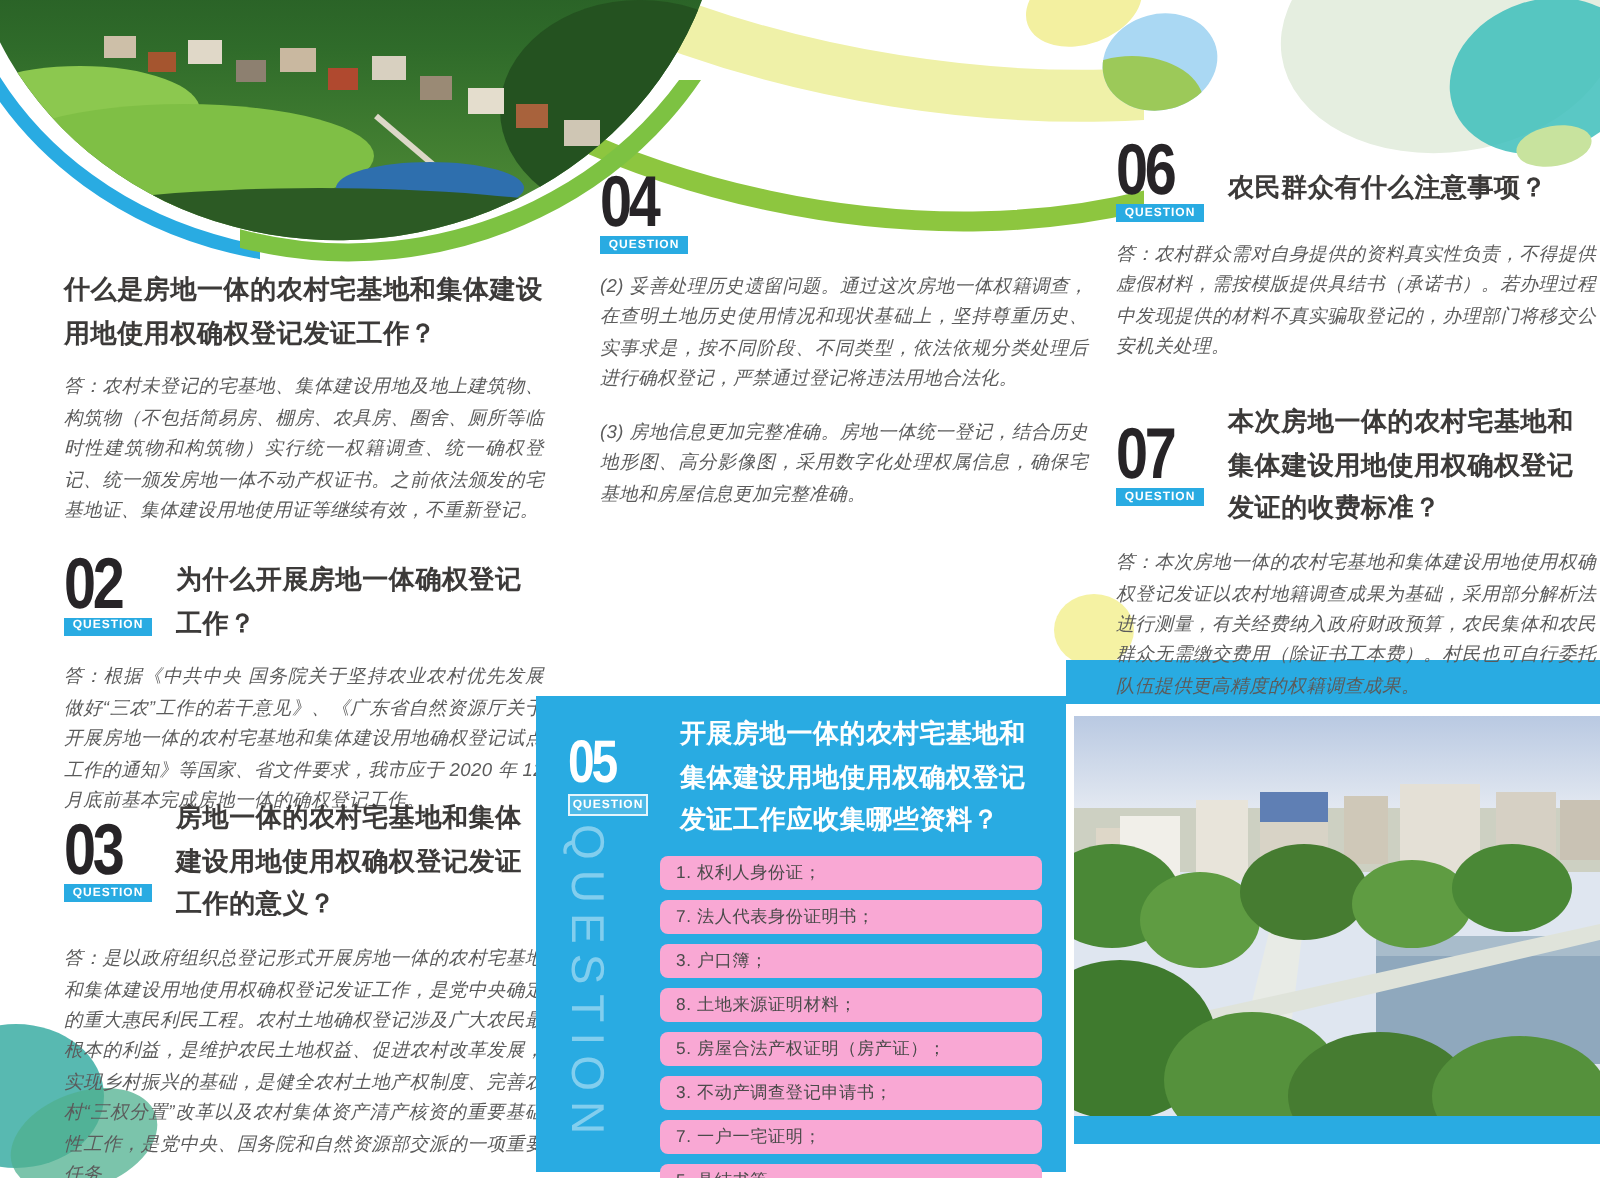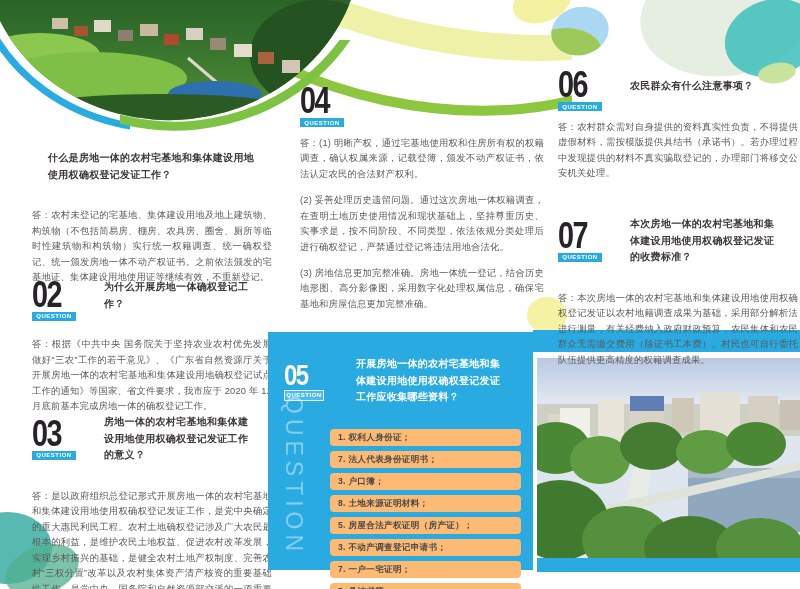--- a/index.html
+++ b/index.html
@@ -17,51 +17,50 @@
   .qnum{
     font-size:36px;font-weight:800;color:#272427;line-height:30px;
     letter-spacing:-2px;transform:scaleX(.8);transform-origin:left top;
   }
   .qbadge{
     margin-top:2px;width:44px;background:#29ABE2;color:#fff;
     font-size:6px;font-weight:bold;letter-spacing:.5px;text-align:center;
     padding:1.5px 0;box-sizing:border-box;
   }
   .qtitle{
-    flex:1;margin:16px;font-size:10px;font-weight:bold;color:#3c3a39;
+    flex:1;margin:0;font-size:13px;font-weight:bold;color:#3c3a39;
     line-height:1.67;letter-spacing:.3px;
   }
   .qanswer{
     margin:9px 0 0 0;font-size:9.3px;color:#5b5b5b;line-height:1.66;
-    text-align:justify;letter-spacing:.2px;
+    text-align:justify;letter-spacing:.2px;font-style:italic;
   }
   .qanswer + .qanswer{margin-top:11px;}
 
   
   .q5box{
-    position:absolute;left:268px;top:332px;width:265px;height:238px;
+    position:absolute;left:268px;top:348px;width:265px;height:238px;
     background:#29ABE2;box-sizing:border-box;padding:8px 12px 0 16px;
   }
   .q5box .qnum{color:#fff;font-size:30px;line-height:26px;}
   .q5box .qbadge{
     background:rgba(255,255,255,.18);border:1px solid rgba(255,255,255,.85);
     width:40px;
   }
   .q5box .qtitle{color:#fff;}
   .q5vertical{
     position:absolute;left:12px;top:64px;height:170px;
     writing-mode:vertical-lr;font-size:23px;letter-spacing:5px;
     color:rgba(255,255,255,.42);font-weight:400;
   }
   .q5rows{margin:7px 0 0 46px;}
   .q5row{
-    background:#fdba74;border-radius:4px;height:17px;line-height:17px;
+    background:#f9a8d4;border-radius:4px;height:17px;line-height:17px;
     margin-bottom:5px;font-size:8.6px;color:#4a4a4a;padding-left:8px;
     letter-spacing:.3px;
-    font-weight:bold;
   }
 
   
   .bar{position:absolute;background:#29ABE2;}
   .bar-top{left:533px;top:330px;width:267px;height:22px;}
   .bar-bottom{left:537px;top:558px;width:263px;height:14px;}
 </style>
 </head>
 <body>
 
@@ -218,21 +217,20 @@
     <p class="qanswer">答：是以政府组织总登记形式开展房地一体的农村宅基地和集体建设用地使用权确权登记发证工作，是党中央确定的重大惠民利民工程。农村土地确权登记涉及广大农民最根本的利益，是维护农民土地权益、促进农村改革发展，实现乡村振兴的基础，是健全农村土地产权制度、完善农村“三权分置”改革以及农村集体资产清产核资的重要基础性工作，是党中央、国务院和自然资源部交派的一项重要任务。</p>
   </section>
 
   <section class="q" style="left:300px;top:86px;width:244px">
     <div class="qhead">
       <div class="qnumwrap">
         <div class="qnum">04</div>
         <div class="qbadge">QUESTION</div>
       </div>
     </div>
-    <p class="qanswer">答：(1) 明晰产权，通过宅基地使用权和住房所有权的权籍调查，确认权属来源，记载登簿，颁发不动产权证书，依法认定农民的合法财产权利。</p>
     <p class="qanswer">(2) 妥善处理历史遗留问题。通过这次房地一体权籍调查，在查明土地历史使用情况和现状基础上，坚持尊重历史、实事求是，按不同阶段、不同类型，依法依规分类处理后进行确权登记，严禁通过登记将违法用地合法化。</p>
     <p class="qanswer">(3) 房地信息更加完整准确。房地一体统一登记，结合历史地形图、高分影像图，采用数字化处理权属信息，确保宅基地和房屋信息更加完整准确。</p>
   </section>
 
   <section class="q5box">
     <div class="qhead">
       <div class="qnumwrap">
         <div class="qnum">05</div>
         <div class="qbadge">QUESTION</div>
       </div>

